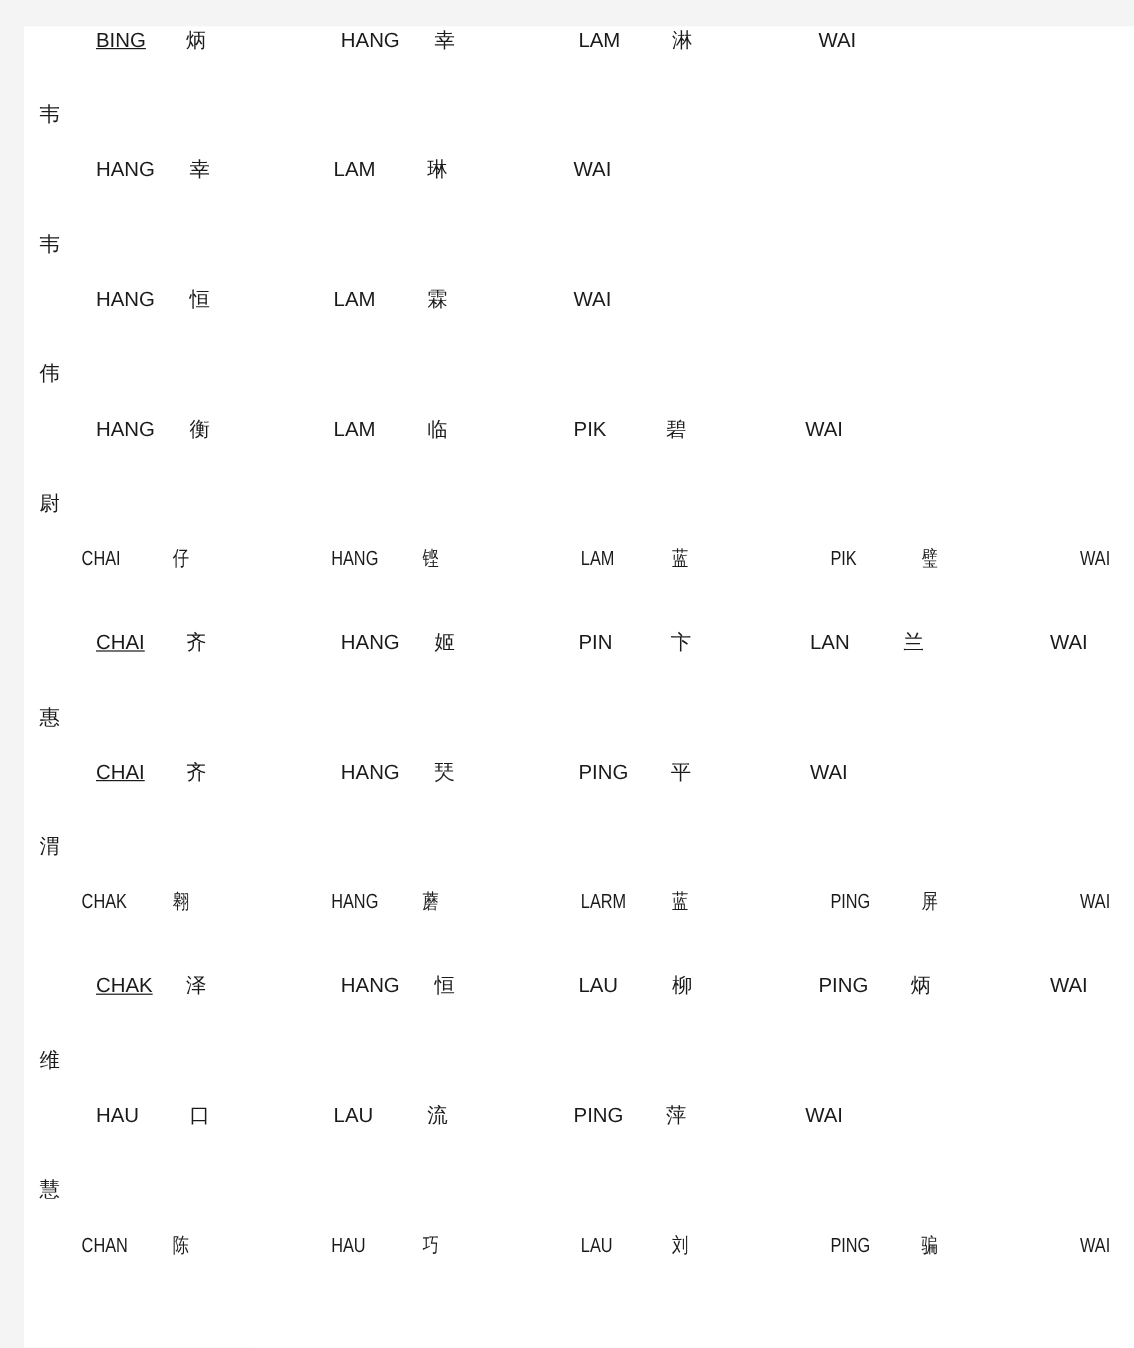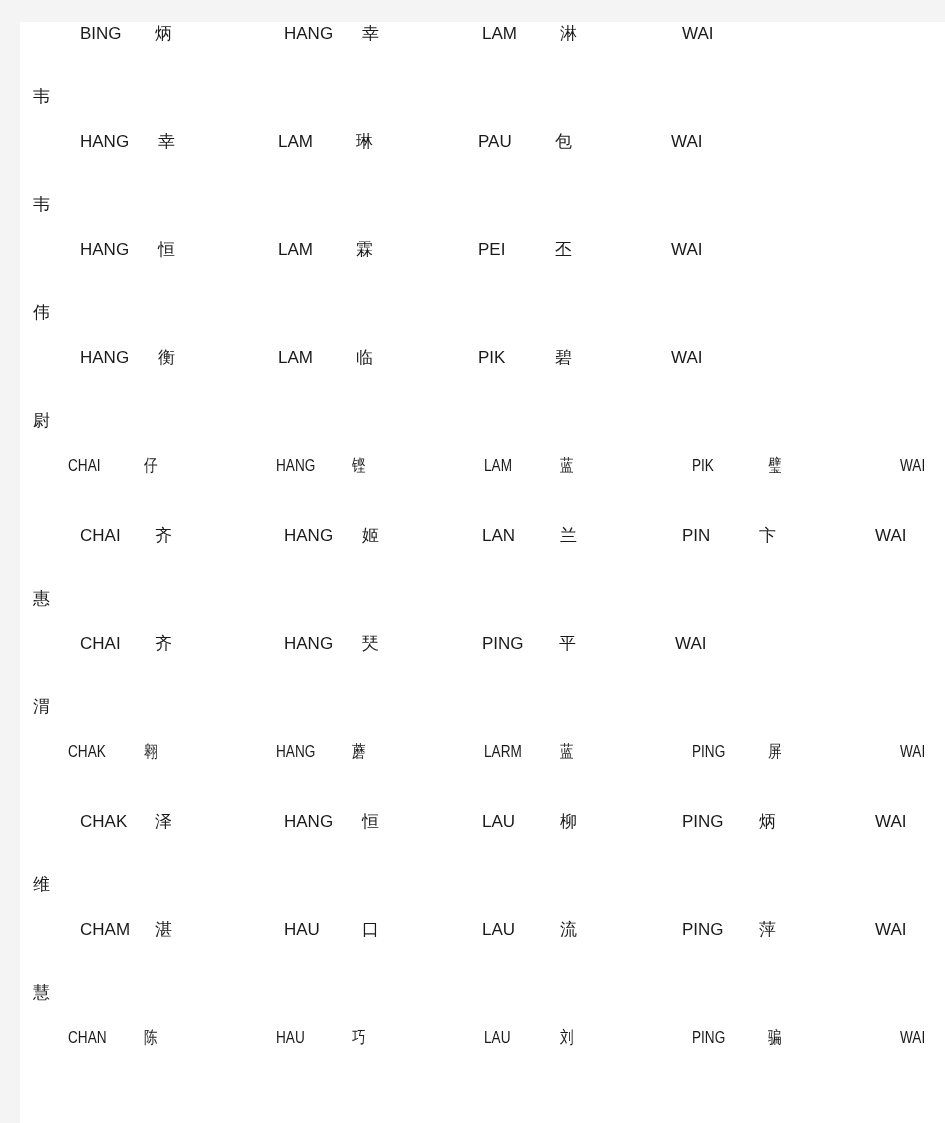--- a/index.html
+++ b/index.html
@@ -93,21 +93,21 @@
   }
 
   
   .record.wide .pair {
     display: inline-flex;
     align-items: baseline;
   }
   .record.wide .pair .cell-rom { width: 76px; }
   .record.wide .pair .cell-han { width: 132px; }
 
-  .record.wide .pair.p1 .cell-rom { width: 75px; }
+  .record.wide .pair.p1 .cell-rom { width: 75px; text-decoration: underline; }
   .record.wide .pair.p1 .cell-han { width: 129px; }
   .record.wide .pair.p2 .cell-rom { width: 78px; }
   .record.wide .pair.p2 .cell-han { width: 120px; }
   .record.wide .pair.p3 .cell-rom { width: 78px; }
   .record.wide .pair.p3 .cell-han { width: 122px; }
   .record.wide .pair.p4 .cell-rom { width: 77px; }
   .record.wide .pair.p4 .cell-han { width: 116px; }
   .record.wide .pair.p5 .cell-rom { width: 60px; }
 
   
@@ -151,43 +151,35 @@
         <div class="record wide">
           <div class="line-main">
             <span class="pair p2">
               <span class="cell-rom">HANG</span>
               <span class="cell-han han">幸</span>
             </span>
             <span class="pair p3">
               <span class="cell-rom">LAM</span>
               <span class="cell-han han">琳</span>
             </span>
-            <span class="pair p4">
-              <span class="cell-rom">PAU</span>
-              <span class="cell-han han">包</span>
-            </span>
             <span class="pair p5">
               <span class="cell-rom">WAI</span>
             </span>
           </div>
           <div class="line-wrap"><span class="cell-han han">韦</span></div>
         </div>
         <div class="record wide">
           <div class="line-main">
             <span class="pair p2">
               <span class="cell-rom">HANG</span>
               <span class="cell-han han">恒</span>
             </span>
             <span class="pair p3">
               <span class="cell-rom">LAM</span>
               <span class="cell-han han">霖</span>
-            </span>
-            <span class="pair p4">
-              <span class="cell-rom">PEI</span>
-              <span class="cell-han han">丕</span>
             </span>
             <span class="pair p5">
               <span class="cell-rom">WAI</span>
             </span>
           </div>
           <div class="line-wrap"><span class="cell-han han">伟</span></div>
         </div>
         <div class="record wide">
           <div class="line-main">
             <span class="pair p2">
@@ -234,28 +226,28 @@
         <div class="record wide">
           <div class="line-main">
             <span class="pair p1">
               <span class="cell-rom">CHAI</span>
               <span class="cell-han han">齐</span>
             </span>
             <span class="pair p2">
               <span class="cell-rom">HANG</span>
               <span class="cell-han han">姬</span>
             </span>
+            <span class="pair p4">
+              <span class="cell-rom">PIN</span>
+              <span class="cell-han han">卞</span>
+            </span>
             <span class="pair p3">
               <span class="cell-rom">LAN</span>
               <span class="cell-han han">兰</span>
             </span>
-            <span class="pair p4">
-              <span class="cell-rom">PIN</span>
-              <span class="cell-han han">卞</span>
-            </span>
             <span class="pair p5">
               <span class="cell-rom">WAI</span>
             </span>
           </div>
           <div class="line-wrap"><span class="cell-han han">惠</span></div>
         </div>
         <div class="record wide">
           <div class="line-main">
             <span class="pair p1">
               <span class="cell-rom">CHAI</span>
@@ -317,24 +309,20 @@
               <span class="cell-han han">炳</span>
             </span>
             <span class="pair p5">
               <span class="cell-rom">WAI</span>
             </span>
           </div>
           <div class="line-wrap"><span class="cell-han han">维</span></div>
         </div>
         <div class="record wide">
           <div class="line-main">
-            <span class="pair p1">
-              <span class="cell-rom">CHAM</span>
-              <span class="cell-han han">湛</span>
-            </span>
             <span class="pair p2">
               <span class="cell-rom">HAU</span>
               <span class="cell-han han">口</span>
             </span>
             <span class="pair p3">
               <span class="cell-rom">LAU</span>
               <span class="cell-han han">流</span>
             </span>
             <span class="pair p4">
               <span class="cell-rom">PING</span>

